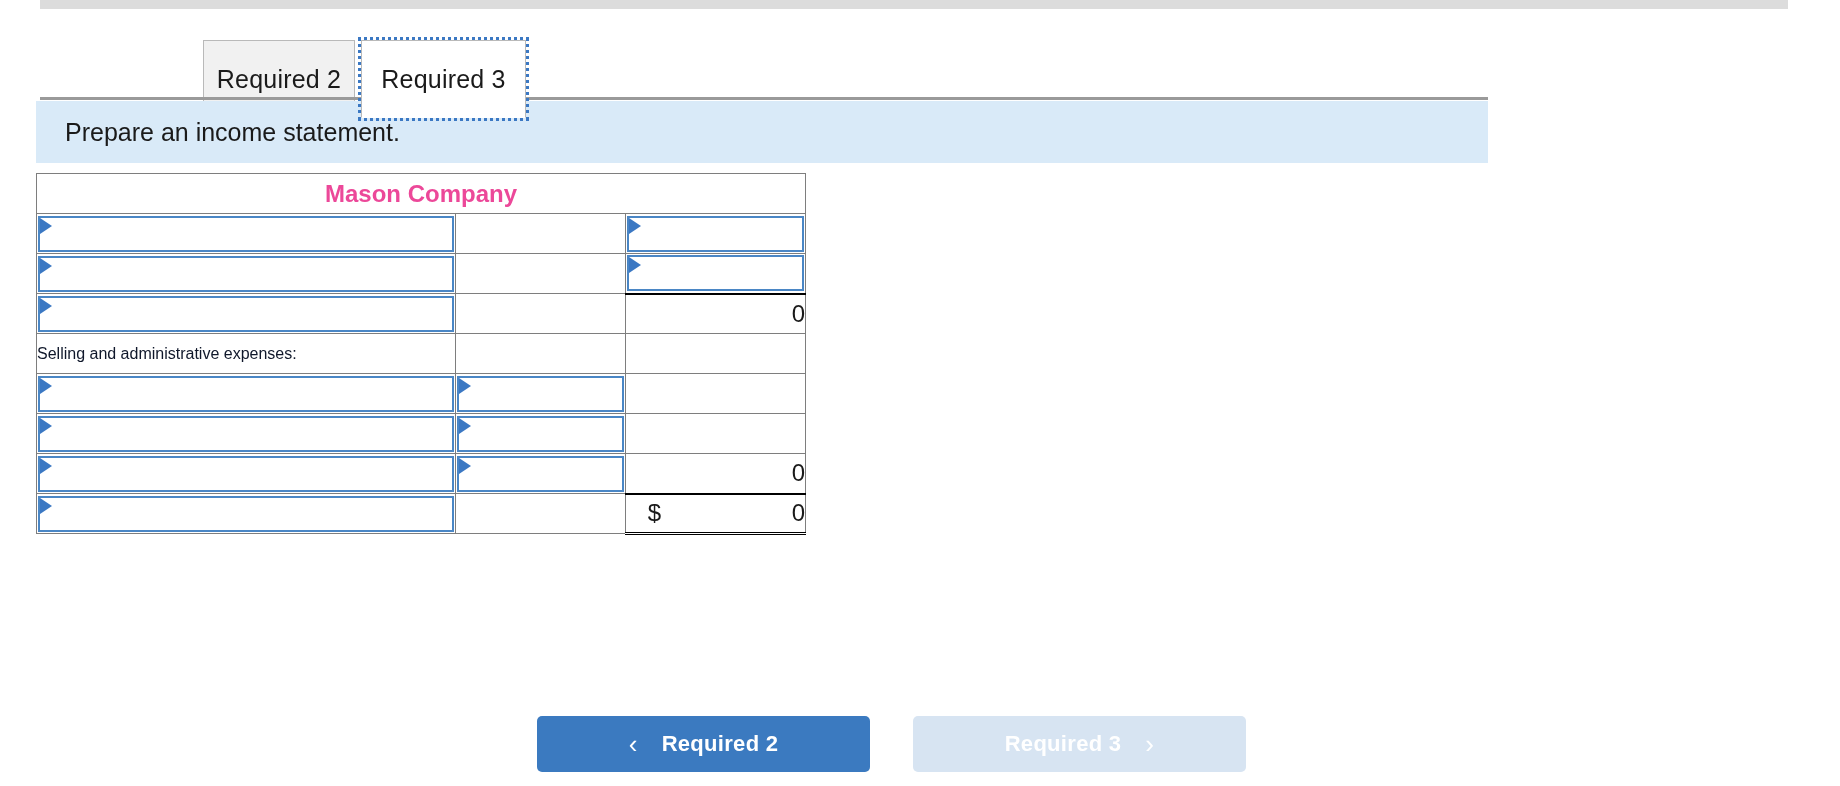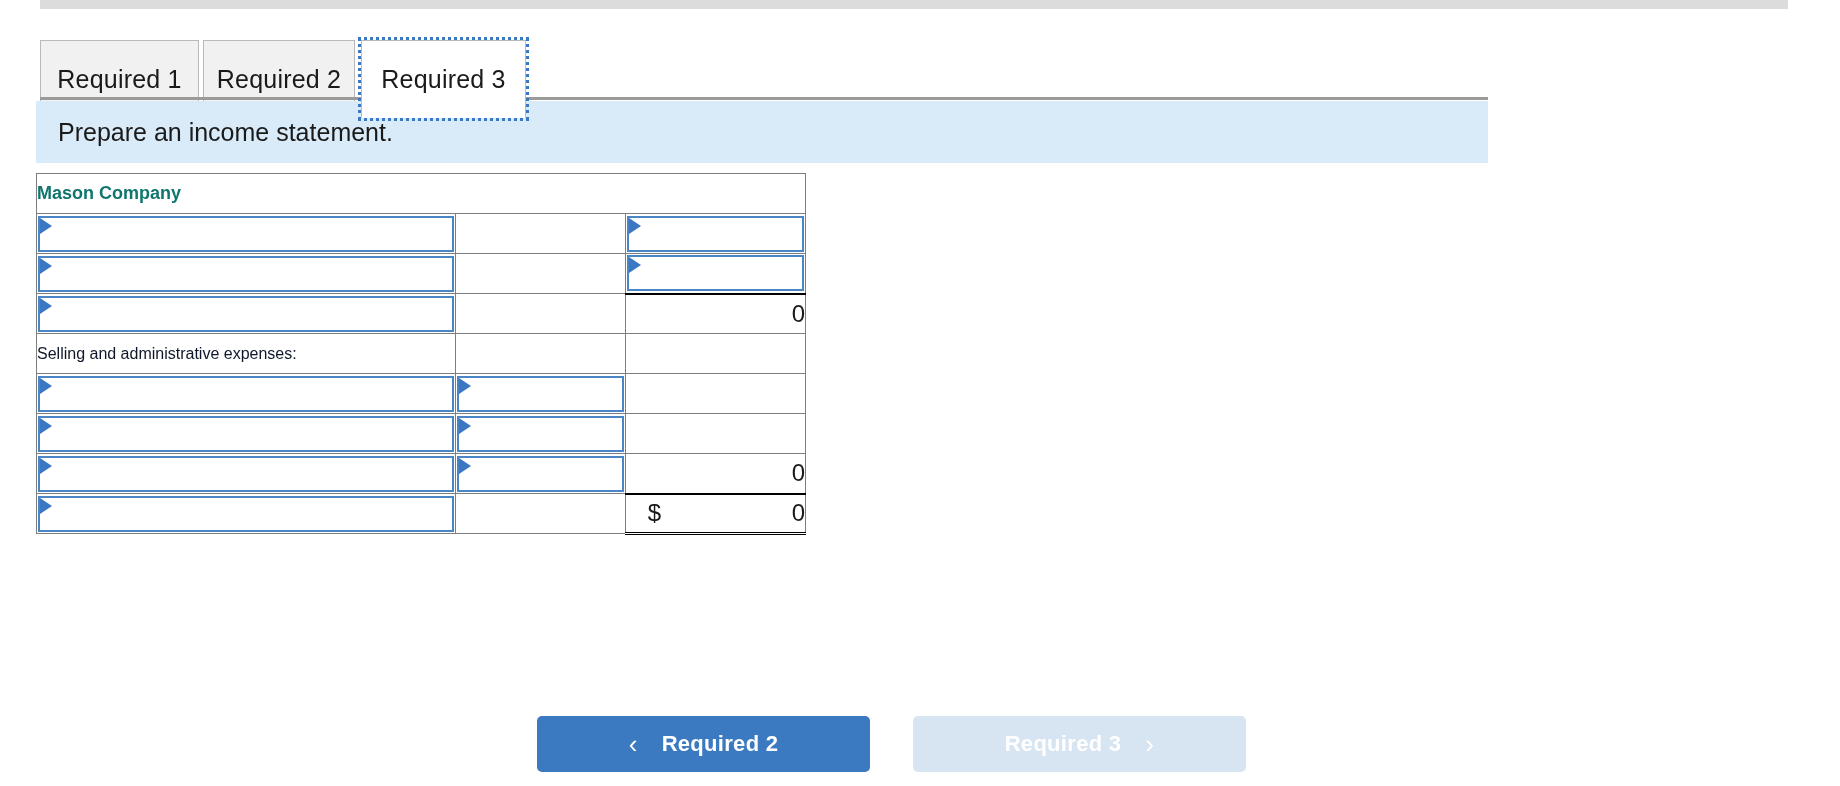--- a/index.html
+++ b/index.html
@@ -74,21 +74,21 @@
   .instruction {
     position: absolute;
     left: 36px;
     top: 101px;
     width: 1452px;
     height: 62px;
     background: #d9eaf8;
     display: flex;
     align-items: center;
     box-sizing: border-box;
-    padding-left: 22px;
+    padding-left: 29px;
     font-size: 25px;
     color: #1a1a1a;
   }
 
   
   .sheet {
     position: absolute;
     left: 36px;
     top: 173px;
     width: 770px;
@@ -101,23 +101,24 @@
     height: 40px;
     box-sizing: border-box;
     background: #ffffff;
   }
   .col-label  { width: 418px; }
   .col-mid    { width: 170px; }
   .col-right  { width: 180px; }
 
   .hdr {
     background: #74ace6;
-    font-size: 18px;
+    text-align: center;
+    font-size: 24px;
     font-weight: bold;
-    color: #0f766e;
+    color: #ec4899;
     height: 44px;
   }
 
   
   .text-cell {
     font-size: 16px;
     color: #0f172a;
     padding-left: 8px;
     vertical-align: middle;
     white-space: nowrap;
@@ -204,23 +205,20 @@
     cursor: default;
   }
   .chev { font-size: 26px; font-weight: normal; line-height: 1; }
 </style>
 </head>
 <body>
 
 <div class="top-strip"></div>
 
 <div class="tabbar">
-  <div class="tab inactive-1">
-    <span>Required 1</span>
-  </div>
   <div class="tab inactive-2">
     <span>Required 2</span>
   </div>
   <div class="tab active">
     <span>Required 3</span>
   </div>
 </div>
 <div class="tabbar-underline"></div>
 
 <div class="instruction">

